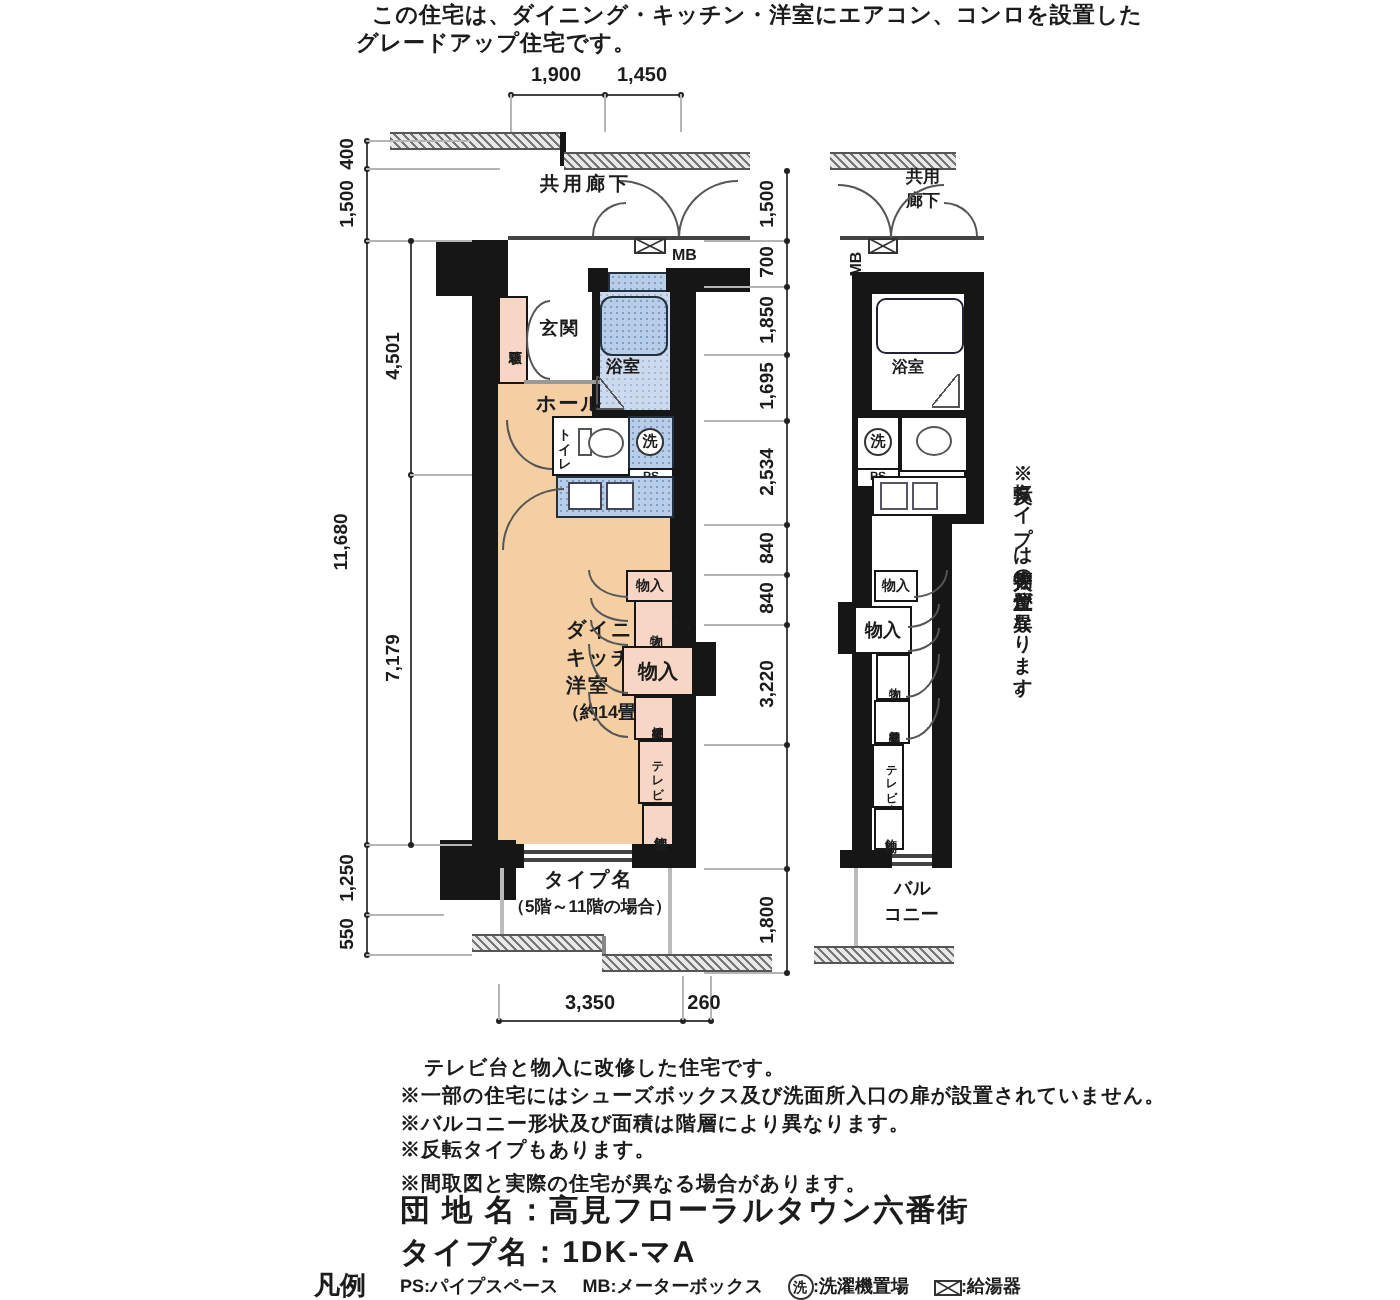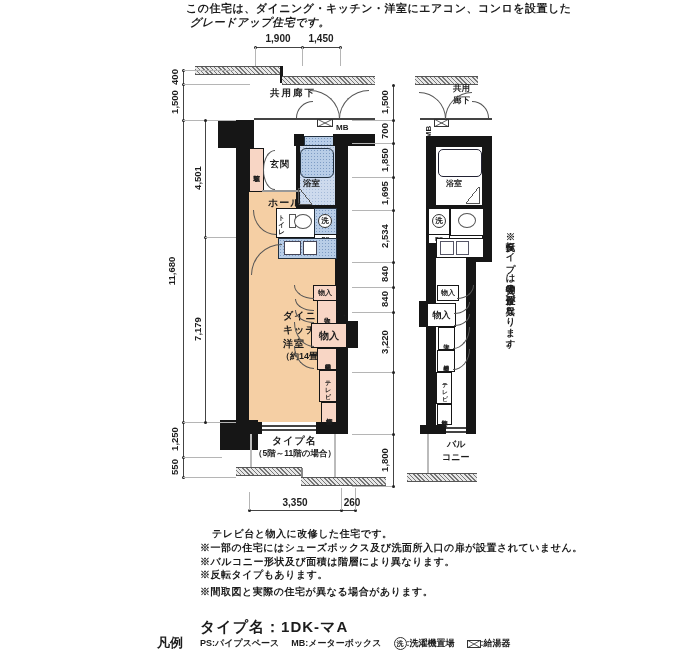--- a/index.html
+++ b/index.html
@@ -33,21 +33,21 @@
          background:linear-gradient(to top left,transparent 48%,#555 48%,#555 52%,transparent 52%);}
   .grayline{position:absolute;background:#bbb;}
   .note{position:absolute;font-size:10px;white-space:nowrap;letter-spacing:0.5px;}
 </style>
 </head>
 <body>
 
 <div id="canvas">
 
   <div class="lbl" style="left:186px;top:3px;font-size:11px;letter-spacing:0.5px;">この住宅は、ダイニング・キッチン・洋室にエアコン、コンロを設置した</div>
-  <div class="lbl" style="left:190px;top:17px;font-size:11px;letter-spacing:0.5px;font-style:italic;">グレードアップ住宅です。</div>
+  <div class="lbl" style="left:178px;top:17px;font-size:11px;letter-spacing:0.5px;">グレードアップ住宅です。</div>
 
   <div class="dl" style="left:255px;top:47px;width:85px;height:1px;"></div>
   <div class="dot" style="left:255px;top:47px;"></div>
   <div class="dot" style="left:302px;top:47px;"></div>
   <div class="dot" style="left:340px;top:47px;"></div>
   <div class="xl" style="left:255px;top:47px;width:1px;height:19px;"></div>
   <div class="xl" style="left:302px;top:47px;width:1px;height:19px;"></div>
   <div class="xl" style="left:340px;top:47px;width:1px;height:19px;"></div>
   <div class="hdim" style="left:278px;top:38px;">1,900</div>
   <div class="hdim" style="left:321px;top:38px;">1,450</div>
@@ -284,20 +284,23 @@
   <div class="hatch" style="left:407px;top:473px;width:70px;height:7px;"></div>
 
   <div class="vtext" style="left:506px;top:225px;font-size:9.5px;height:210px;">※反転タイプは物入等の位置が異なります。</div>
 
   <div class="note" style="left:212px;top:527px;">テレビ台と物入に改修した住宅です。</div>
   <div class="note" style="left:200px;top:541px;">※一部の住宅にはシューズボックス及び洗面所入口の扉が設置されていません。</div>
   <div class="note" style="left:200px;top:555px;">※バルコニー形状及び面積は階層により異なります。</div>
   <div class="note" style="left:200px;top:568px;">※反転タイプもあります。</div>
   <div class="note" style="left:200px;top:585px;">※間取図と実際の住宅が異なる場合があります。</div>
 
+  <div class="lbl" style="left:200px;top:598px;font-size:15px;letter-spacing:1px;">
+    <span>団 地 名：</span><span>高見フローラルタウン六番街</span>
+  </div>
   <div class="lbl" style="left:200px;top:619px;font-size:15px;letter-spacing:1px;">
     <span>タイプ名：</span><span>1DK-マA</span>
   </div>
 
   <div class="lbl" style="left:157px;top:636px;font-size:13px;">凡例</div>
   <div class="abs" style="left:200px;top:637px;display:flex;gap:12px;align-items:center;font-size:9px;">
     <span>PS:パイプスペース</span>
     <span>MB:メーターボックス</span>
     <span style="display:flex;align-items:flex-start;">
       <span class="circ" style="position:static;width:11px;height:11px;font-size:7px;">洗</span>

